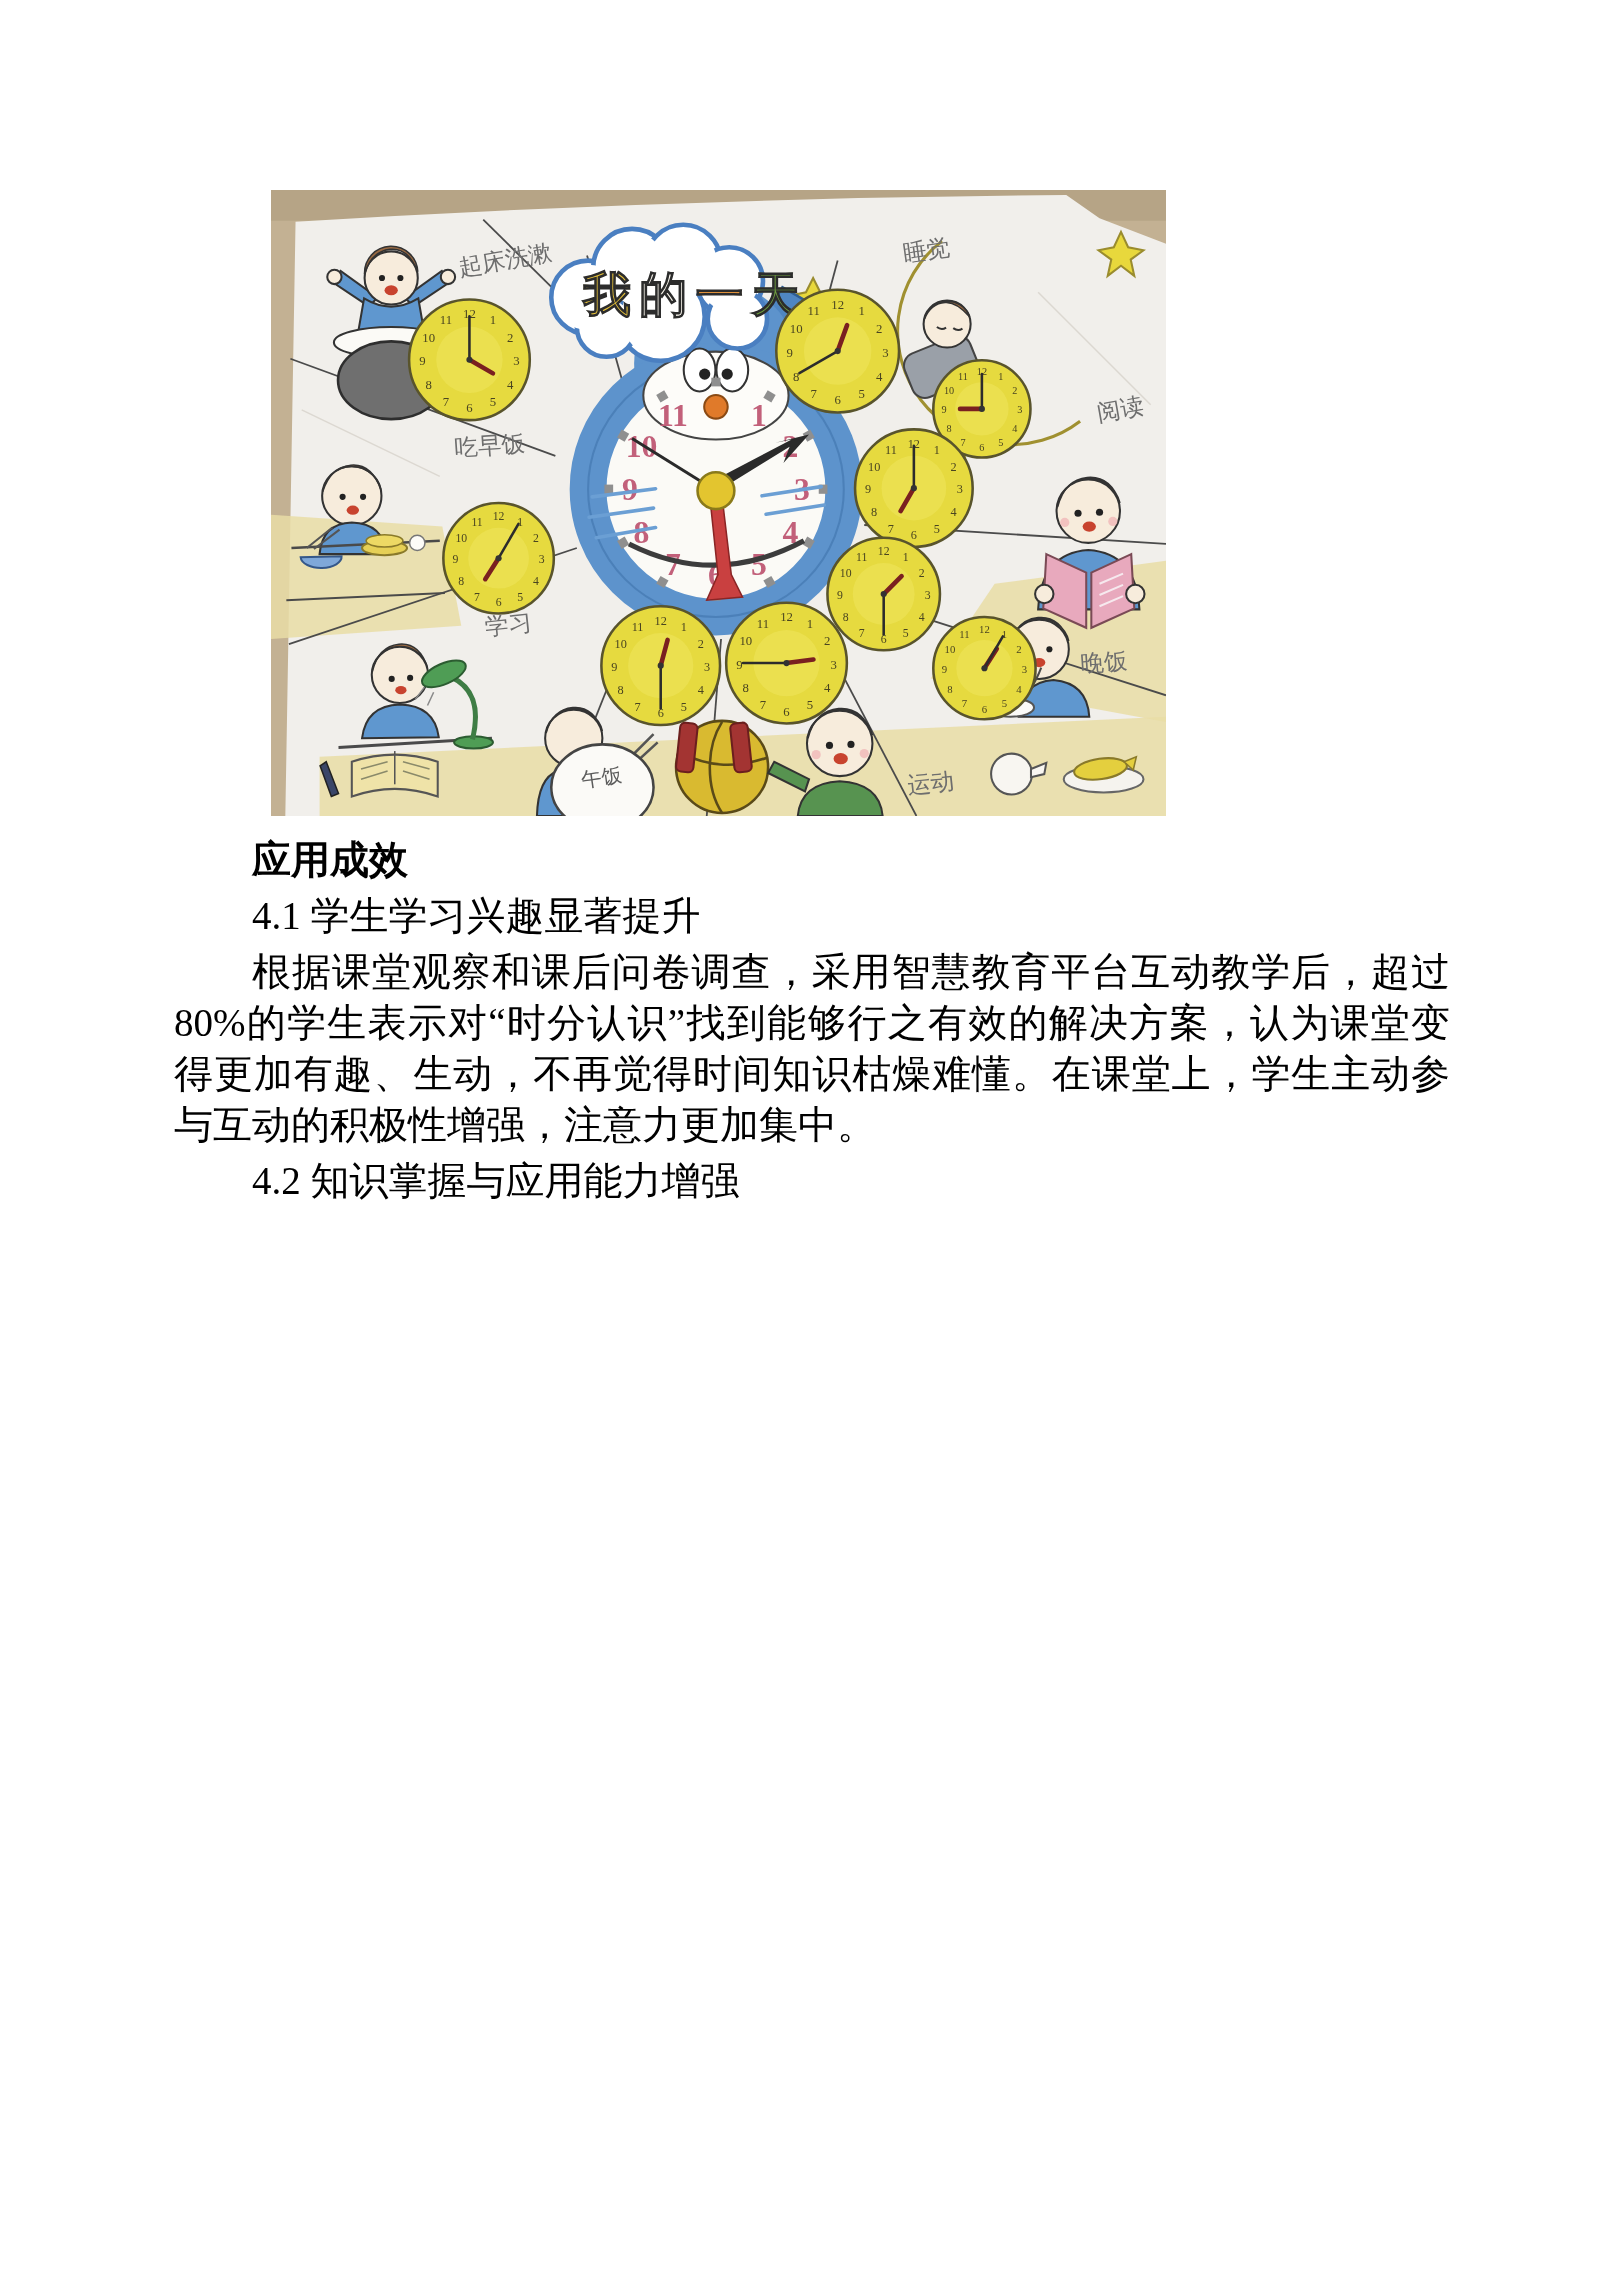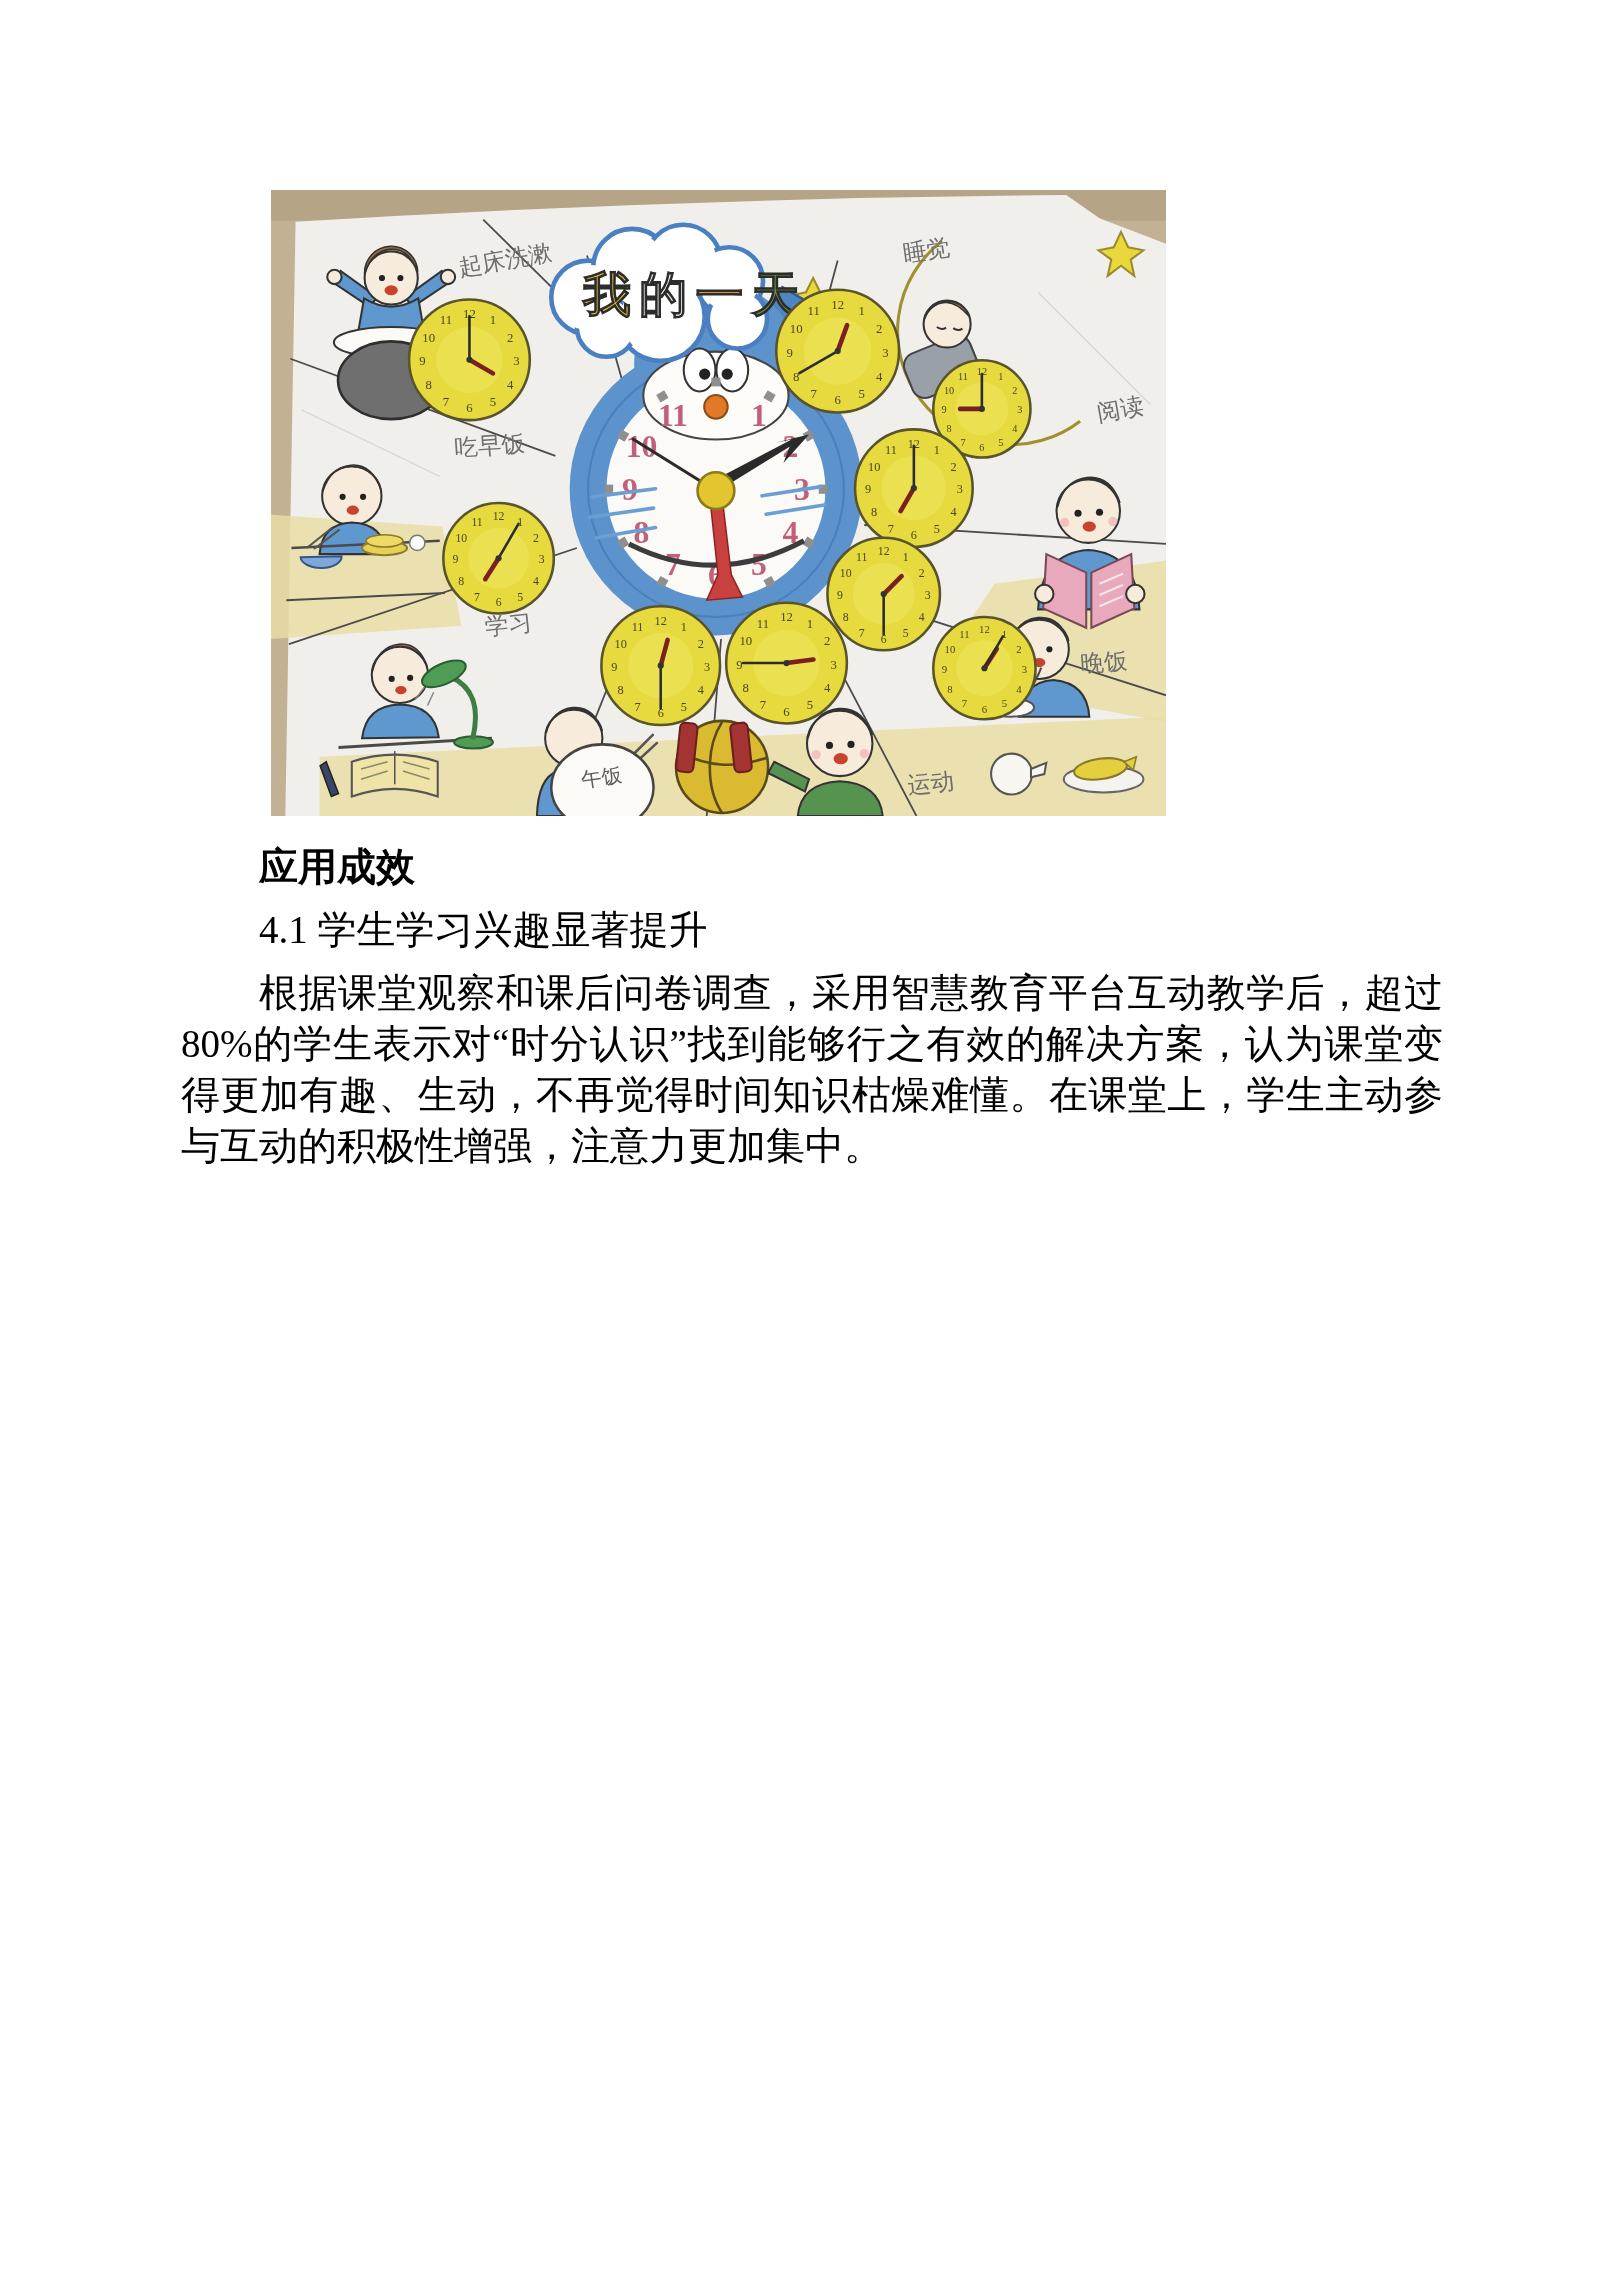--- a/index.html
+++ b/index.html
@@ -2,21 +2,21 @@
 <html style="font-size:8.2px"><head>
 <meta charset="utf-8">
 <style>
   html,body{margin:0;padding:0;background:#888;}
   .page{position:relative;width:1623px;height:2295px;background:#ffffff;overflow:hidden;
         font-family:"Liberation Serif","DejaVu Serif",serif;}
   .photo{position:absolute;left:271px;top:190px;width:895px;height:626px;margin:0;}
   .photo svg{width:100%;height:100%;display:block;}
   .doc{position:absolute;left:169px;top:829px;width:1286px;color:#000;
        font-size:39px;line-height:51px;text-align:justify;}
-  .doc p{margin:12px;text-indent:2em;}
+  .doc p{margin:5px;text-indent:2em;}
   .bold{font-weight:bold;}
   
   .paper{fill:#f1efeb;stroke:none;}
   .crease{stroke:#dcd8d1;stroke-width:3;fill:none;}
   .sector{stroke:#4b4b4b;stroke-width:3.5;fill:none;}
   .floor{fill:#e9dda6;opacity:.85;}
   .outline{stroke:#333;stroke-width:4;}
   .hand{fill:#6e6e6e;font-size:46px;}
   .hand2{fill:#5c5c5c;font-size:40px;}
   .titleTxt{font-size:94px;font-weight:bold;stroke:#2c2c2c;stroke-width:2px;}
@@ -439,15 +439,16 @@
         <text class="hand" x="1246" y="1180" transform="rotate(-6 1246 1180)">运动</text>
         <text class="hand" x="1584" y="942" transform="rotate(-4 1584 942)">晚饭</text>
       </g>
     </svg>
   </figure>
 
   <div class="doc">
     <p class="bold">应用成效</p>
     <p>4.1 学生学习兴趣显著提升</p>
     <p>根据课堂观察和课后问卷调查，采用智慧教育平台互动教学后，超过80%的学生表示对“时分认识”找到能够行之有效的解决方案，认为课堂变得更加有趣、生动，不再觉得时间知识枯燥难懂。在课堂上，学生主动参与互动的积极性增强，注意力更加集中。</p>
+    <p>4.2 知识掌握与应用能力增强</p>
   </div>
 </div>
 
 
 </body></html>

